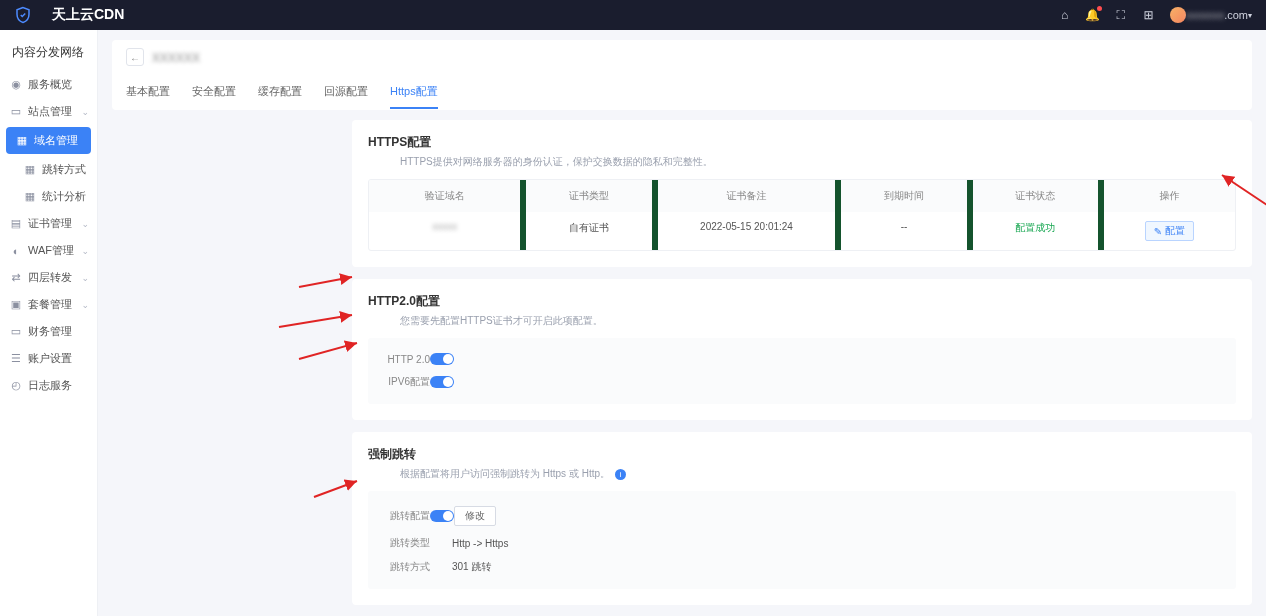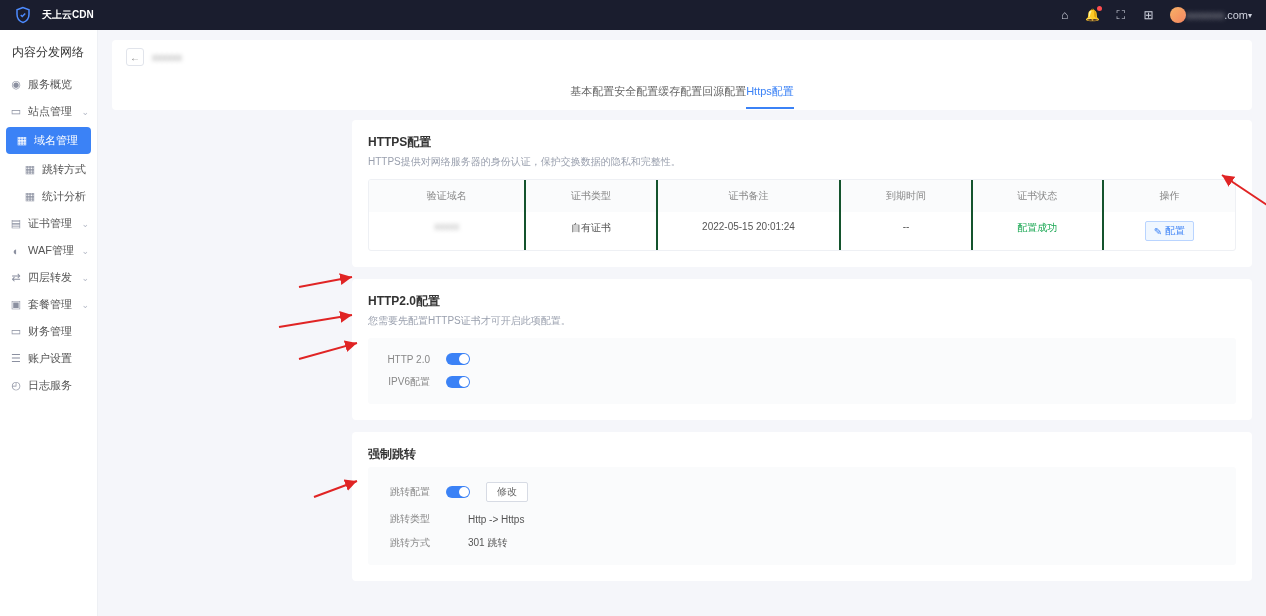--- a/index.html
+++ b/index.html
@@ -1,20 +1,20 @@
 <!DOCTYPE html>
 <html><head>
 <meta charset="utf-8">
 <style>
 * { box-sizing: border-box; margin: 0; padding: 0; }
 body { font-family: -apple-system, BlinkMacSystemFont, "Segoe UI", "PingFang SC", "Microsoft YaHei", sans-serif; background: #f5f6fa; color: #333; font-size: 12px; width: 1266px; height: 616px; overflow: hidden; }
 
 
 .topbar { height: 30px; background: #1a1d2e; display: flex; align-items: center; padding: 0 14px; color: #fff; }
-.brand { display: flex; align-items: center; gap: 10px; font-size: 10px; font-weight: 600; }
+.brand { display: flex; align-items: center; gap: 20px; font-size: 14px; font-weight: 600; }
 .brand svg { width: 18px; height: 18px; }
 .topbar-spacer { flex: 1; }
 .topbar-icons { display: flex; align-items: center; gap: 14px; }
 .topbar-icons .ic { width: 14px; height: 14px; display: inline-flex; align-items: center; justify-content: center; color: #cfd2de; cursor: pointer; position: relative; }
 .topbar-icons .dot { position: absolute; top: -2px; right: -2px; width: 5px; height: 5px; background: #ff4d4f; border-radius: 50%; }
 .topbar-user { display: flex; align-items: center; font-size: 11px; color: #cfd2de; cursor: pointer; }
 .avatar { width: 16px; height: 16px; border-radius: 50%; background: linear-gradient(135deg,#f7b267,#f4845f); }
 .blurred { color: transparent; text-shadow: 0 0 5px rgba(255,255,255,0.7); }
 
 
@@ -26,45 +26,45 @@
 .side-item .si-icon { width: 12px; display: inline-flex; justify-content: center; color: #8b90a0; }
 .side-item.child { padding-left: 24px; }
 .side-item.active { background: #3b82f6; color: #fff; border-radius: 4px; margin: 2px 6px; padding-left: 10px; }
 .side-item.active .si-icon { color: #fff; }
 
 
 .main { flex: 1; padding: 10px 14px; overflow-y: auto; }
 .page-card { background: #fff; border-radius: 4px; padding: 8px 14px 0; margin-bottom: 10px; }
 .page-head { display: flex; align-items: center; gap: 8px; font-size: 11px; }
 .back-btn { width: 18px; height: 18px; border: 1px solid #e1e4eb; border-radius: 3px; display: flex; align-items: center; justify-content: center; font-size: 10px; color: #888; cursor: pointer; }
-.domain-blur { color: transparent; text-shadow: 0 0 4px rgba(0,0,0,0.4); font-size: 10px; }
-.tabs { display: flex; margin-top: 10px; border-bottom: 1px solid transparent; justify-content: center; }
+.domain-blur { color: transparent; text-shadow: 0 0 4px rgba(0,0,0,0.4); font-size: 16px; }
+.tabs { display: flex; gap: 22px; margin-top: 10px; border-bottom: 1px solid transparent; }
 .tab { padding: 8px 0; font-size: 11px; color: #666; cursor: pointer; }
 .tab.active { color: #3b82f6; border-bottom: 2px solid #3b82f6; }
 
 .content { max-width: 1000px; margin: 0 0 0 240px; }
 .section { background: #fff; border-radius: 4px; padding: 14px 16px 16px; margin-bottom: 12px; position: relative; }
 .sec-title { font-size: 12px; font-weight: 600; margin-bottom: 4px; }
-.sec-desc { font-size: 10px; color: #9aa0ae; margin-bottom: 10px; }
+.sec-desc { font-size: 10px; color: #9aa0ae; margin-bottom: 10px; margin-left: 32px; }
 .info-icon { display:inline-block; width:11px; height:11px; border-radius:50%; background:#3b82f6; color:#fff; font-size:8px; text-align:center; line-height:11px; margin-left:2px; }
 
 
 .tbl { width: 100%; border: 1px solid #eef0f4; border-radius: 3px; overflow: hidden; font-size: 10px; }
 .tbl-head, .tbl-row { display: grid; grid-template-columns: 1.2fr 1fr 1.4fr 1fr 1fr 1fr; }
 .tbl-head { background: #fafbfc; color: #888; }
-.tbl-head > div, .tbl-row > div { padding: 9px 8px; text-align: center; border-right: 2px solid #14532d; }
+.tbl-head > div, .tbl-row > div { padding: 9px 8px; text-align: center; border-right: 6px solid #14532d; }
 .tbl-head > div:last-child, .tbl-row > div:last-child { border-right: none; }
 .tbl-row { color: #555; }
 .status-ok { color: #1ba854; text-align: center; }
 .cfg-btn { display: inline-flex; align-items: center; gap: 3px; border: 1px solid #b9d4ff; color: #3b82f6; background: #f0f7ff; padding: 2px 8px; border-radius: 2px; font-size: 10px; cursor: pointer; }
 .cell-blur { color: transparent; text-shadow: 0 0 4px rgba(0,0,0,0.35); }
 
 
 .panel { background: #fafbfc; border-radius: 3px; padding: 10px 14px; }
-.prow { display: flex; align-items: center; gap: 16px; font-size: 10px; color: #888; padding: 5px 0; }
+.prow { display: flex; align-items: center; gap: 0; font-size: 10px; color: #888; padding: 5px 0; }
 .prow .plabel { min-width: 48px; text-align: right; }
 .toggle { width: 24px; height: 12px; background: #3b82f6; border-radius: 8px; position: relative; cursor: pointer; }
 .toggle::after { content: ""; position: absolute; top: 1px; right: 1px; width: 10px; height: 10px; background: #fff; border-radius: 50%; }
 .small-btn { border: 1px solid #d7dbe4; color: #666; background: #fff; padding: 2px 10px; border-radius: 2px; font-size: 10px; cursor: pointer; text-align: right; }
 .pval { color: #555; margin-left: 22px; }
 
 
 .arrow { position: absolute; pointer-events: none; }
 .arrow svg { overflow: visible; }
 
@@ -244,20 +244,21 @@
                 <marker id="ah4" markerWidth="8" markerHeight="8" refX="6" refY="3" orient="auto">
                   <path d="M0,0 L6,3 L0,6 Z" fill="#e02424"></path>
                 </marker>
               </defs>
               <path d="M2,20 L60,4" stroke="#e02424" stroke-width="2" marker-end="url(#ah4)"></path>
             </svg></div>
       </div>
 
       <div class="section">
         <div class="sec-title">强制跳转</div>
+        <div class="sec-desc"><span>根据配置将用户访问强制跳转为 Https 或 Http。</span> <span class="info-icon">i</span></div>
         <div class="panel">
           <div class="prow">
             <span class="plabel">跳转配置</span>
             <span class="toggle"></span>
             <span class="small-btn">修改</span>
           </div>
           <div class="prow">
             <span class="plabel">跳转类型</span>
             <span class="pval">Http -&gt; Https</span>
           </div>

